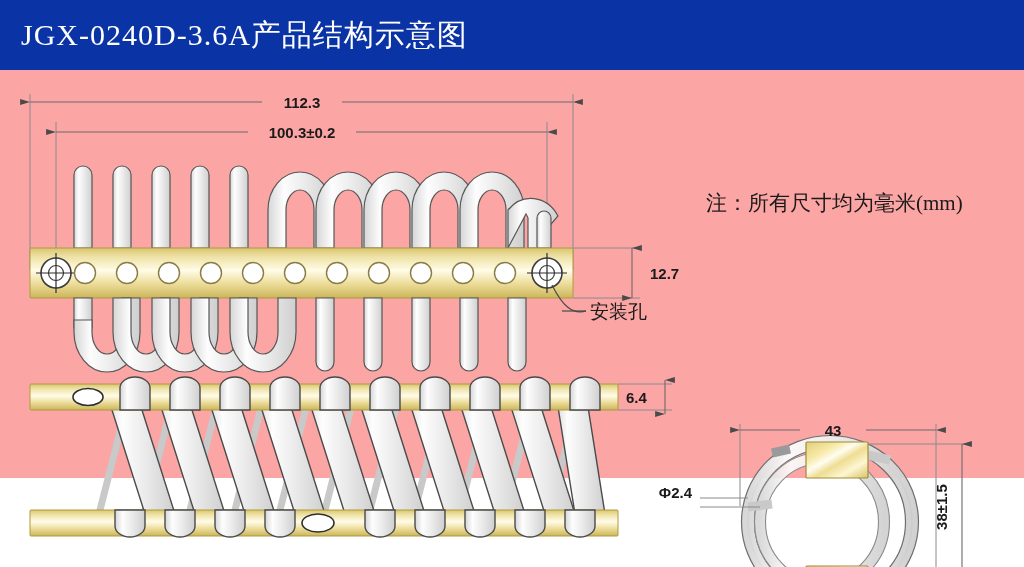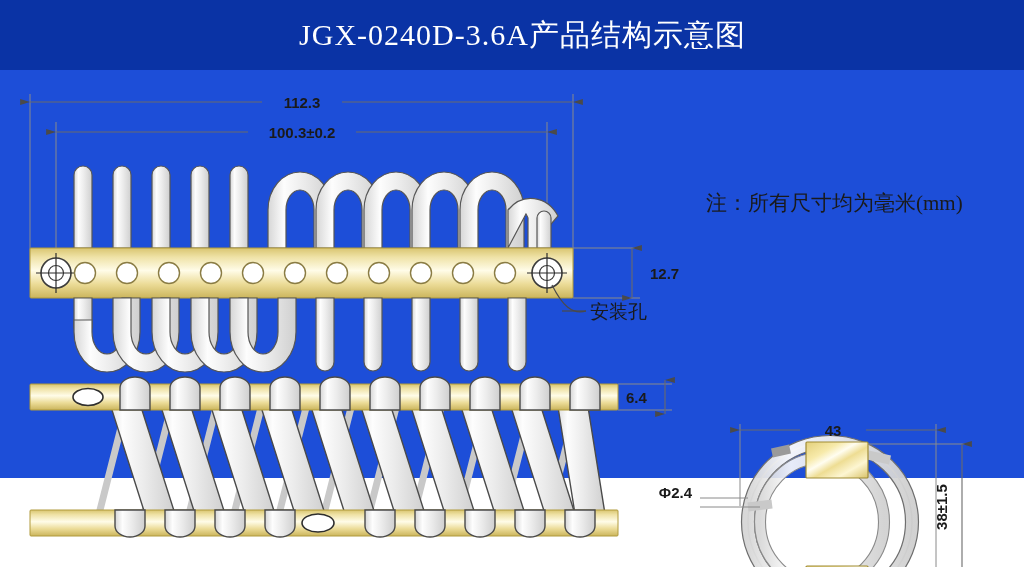--- a/index.html
+++ b/index.html
@@ -7,32 +7,32 @@
   body {
     width:1024px; height:567px;
     background:#ffffff;
     font-family:"Liberation Serif", serif;
     overflow:hidden;
     position:relative;
   }
   #banner {
     position:absolute; left:0; top:0; width:1024px; height:70px;
     background:#0a33a5;
-    display:flex; align-items:center; justify-content:center;padding-left:21px;
+    display:flex; align-items:center; padding-left:21px;
   }
   #banner-title {
     color:#ffffff;
     font-size:30px;
     font-family:"Liberation Serif", serif;
     letter-spacing:1px;
     white-space:nowrap;
   }
   #canvas {
     position:absolute; left:0; top:70px; width:1024px; height:408px;
-    background:#1d4ed8;
+    background:#fca5a5;
     text-align:right;
   }
   svg.draw { position:absolute; left:0; top:0; }
   .dimtext {
     font-family:"Liberation Sans", sans-serif;
     font-weight:bold;
     font-size:15px;
     fill:#1a1a1a;
   }
   .cntext {

